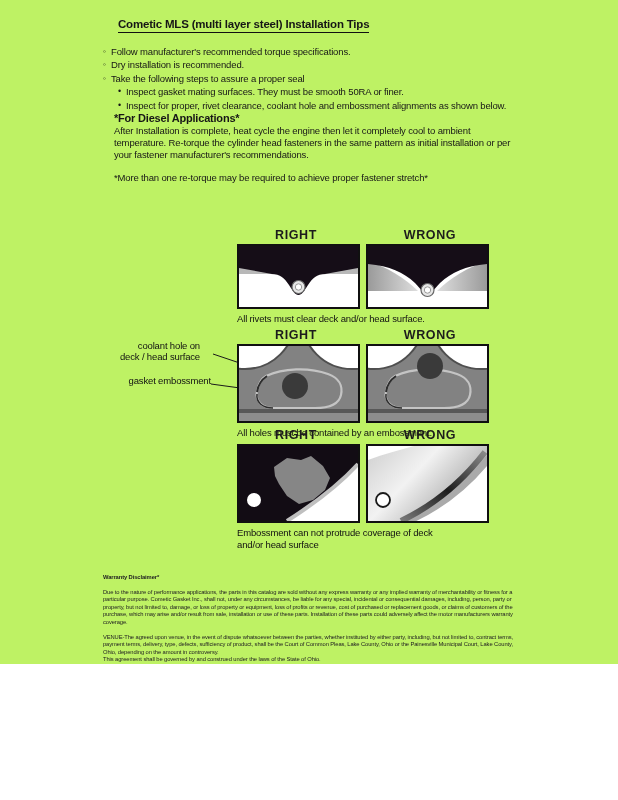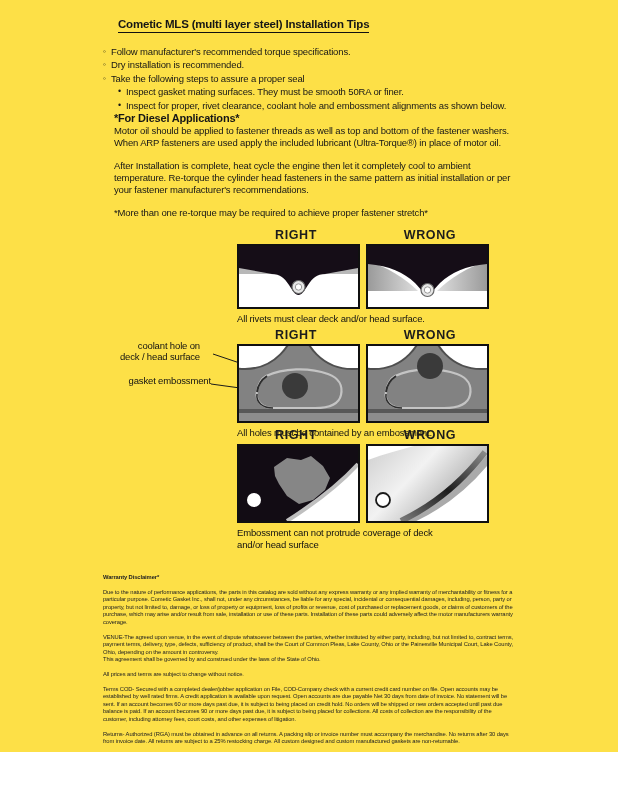--- a/index.html
+++ b/index.html
@@ -1,16 +1,16 @@
 <!DOCTYPE html>
 <html><head>
 <meta charset="utf-8">
 <style>
   html,body{margin:0;padding:0;background:#ffffff;}
-  .page{position:relative;width:618px;height:752px;background:#fde047;overflow:hidden;
+  .page{position:relative;width:618px;height:664px;background:#bef264;overflow:hidden;
         font-family:"Liberation Sans", sans-serif;color:#161616;}
 
   
   .title{position:absolute;left:118px;top:18px;font-size:11.5px;font-weight:bold;
          letter-spacing:-0.2px;border-bottom:1.5px solid #111;padding-bottom:2px;}
 
   
   .tips{position:absolute;left:103px;top:45px;font-size:9.5px;letter-spacing:-0.15px;}
   .tip{display:flex;line-height:13.4px;white-space:nowrap;}
   .tip .mk{width:8px;flex:0 0 8px;font-size:8px;line-height:13.4px;}
@@ -74,21 +74,20 @@
       <span>Inspect gasket mating surfaces.  They must be smooth 50RA or finer.</span>
     </div>
     <div class="tip sub">
       <span class="mk">•</span>
       <span>Inspect for proper, rivet clearance, coolant hole and embossment alignments as shown below.</span>
     </div>
   </div>
 
   <div class="diesel">
     <div class="diesel-h">*For Diesel Applications*</div>
-    <p>Motor oil should be applied to fastener threads as well as top and bottom of the fastener washers. When ARP fasteners are used apply the included lubricant (Ultra-Torque®) in place of motor oil.</p>
     <p>After Installation is complete, heat cycle the engine then let it completely cool to ambient temperature. Re-torque the cylinder head fasteners in the same pattern as initial installation or per your fastener manufacturer's recommendations.</p>
     <p>*More than one re-torque may be required to achieve proper fastener stretch*</p>
   </div>
 
   <div class="dset" style="top:228px">
     <div class="dhead">
       <span>RIGHT</span>
       <span>WRONG</span>
     </div>
     <div class="dboxes">

